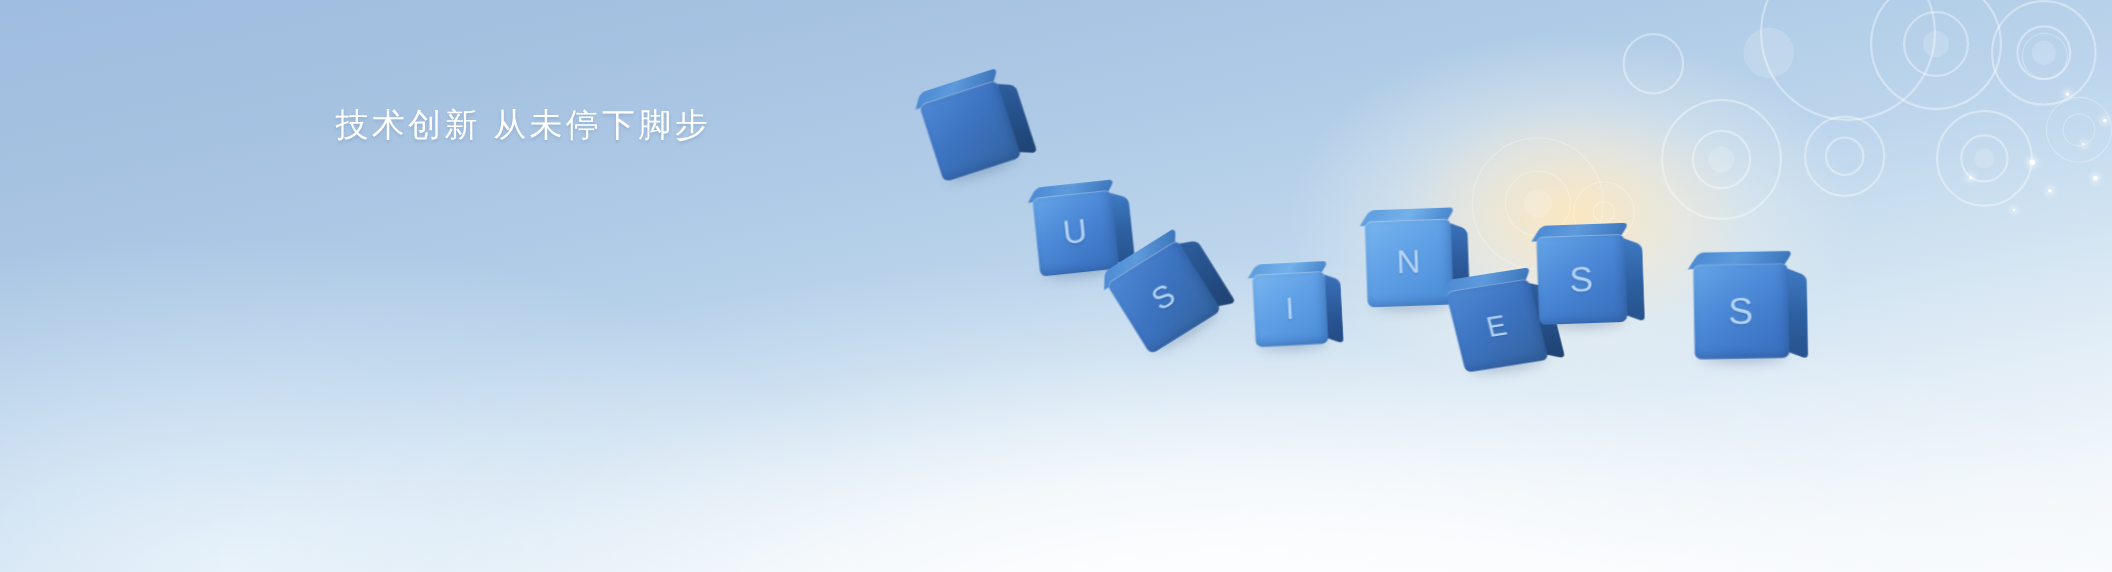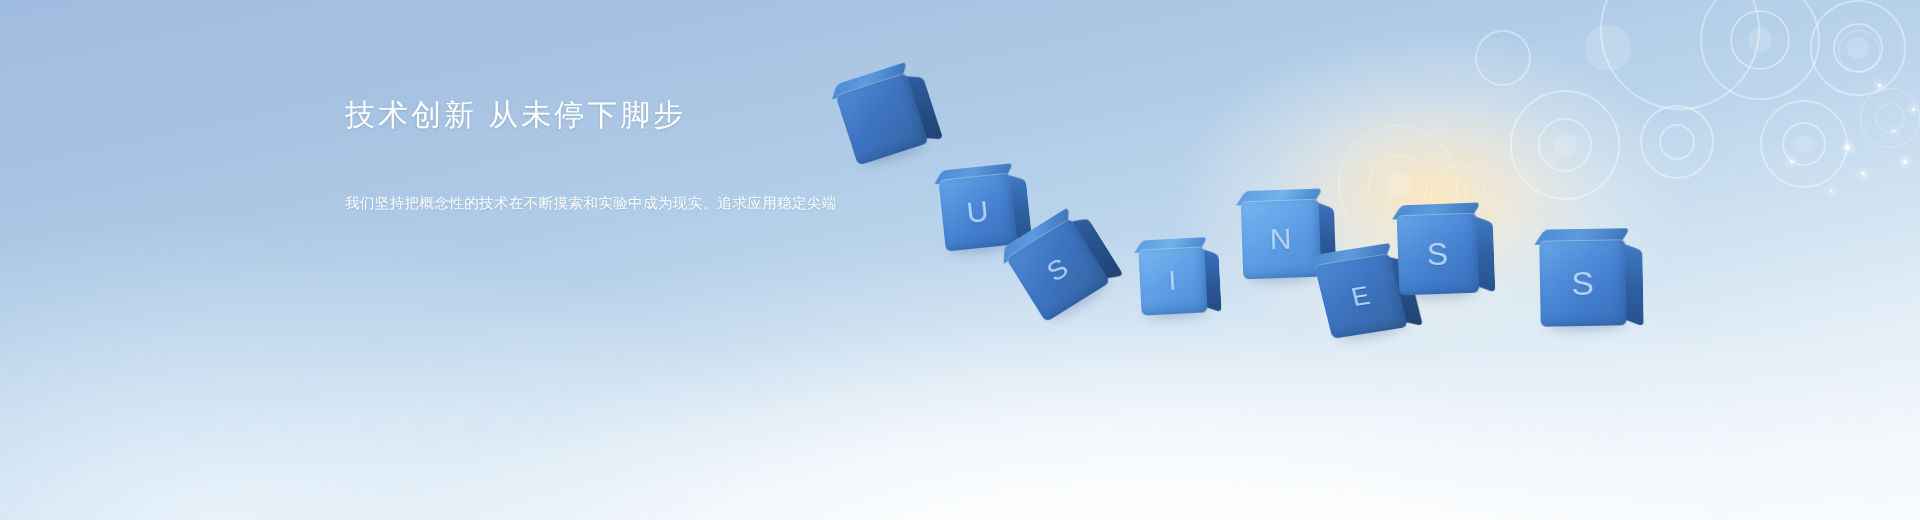--- a/index.html
+++ b/index.html
@@ -53,21 +53,21 @@
   .ring.fill{ background:rgba(255,255,255,0.16); border:none; }
 
   
   .spark{
     position:absolute; border-radius:50%;
     background:#ffffff;
     box-shadow:0 0 6px 2px rgba(255,255,255,0.75);
   }
 
   
-  .copy{ position:absolute; left:305px; top:95px;margin-left:40px; }
+  .copy{ position:absolute; left:305px; top:95px; }
   .headline{
     font-size:30px; letter-spacing:3px; color:#ffffff;
     font-weight:400; line-height:1.3; white-space:nowrap;
     text-shadow:0 1px 3px rgba(60,95,140,0.22);
   }
   .sub{
     margin-top:54px;
     font-size:14.5px; line-height:30px; color:#ffffff;
     letter-spacing:0.4px; white-space:nowrap;
     text-shadow:0 1px 2px rgba(60,95,140,0.20);
@@ -187,21 +187,20 @@
     <div class="spark" style="left:1862px;top:172px;width:3px;height:3px;"></div>
     <div class="spark" style="left:1903px;top:160px;width:4px;height:4px;"></div>
     <div class="spark" style="left:1830px;top:190px;width:2px;height:2px;"></div>
     <div class="spark" style="left:1790px;top:160px;width:3px;height:3px;"></div>
     <div class="spark" style="left:1912px;top:108px;width:3px;height:3px;"></div>
   </div>
 
   <div class="copy">
     <div class="headline">技术创新  从未停下脚步</div>
     <div class="sub">
-      <div>我们坚持把概念性的技术在不断摸索和实验中成为现实。追求应用稳定尖端</div>
     </div>
   </div>
 
   <div class="keys">
 
     <div class="key dark" style="left:845px;top:82px;width:74px;height:74px;transform:rotate(-18deg);">
       <div class="shadow"></div>
       <div class="body">
         <div class="side"></div>
         <div class="topface"></div>

